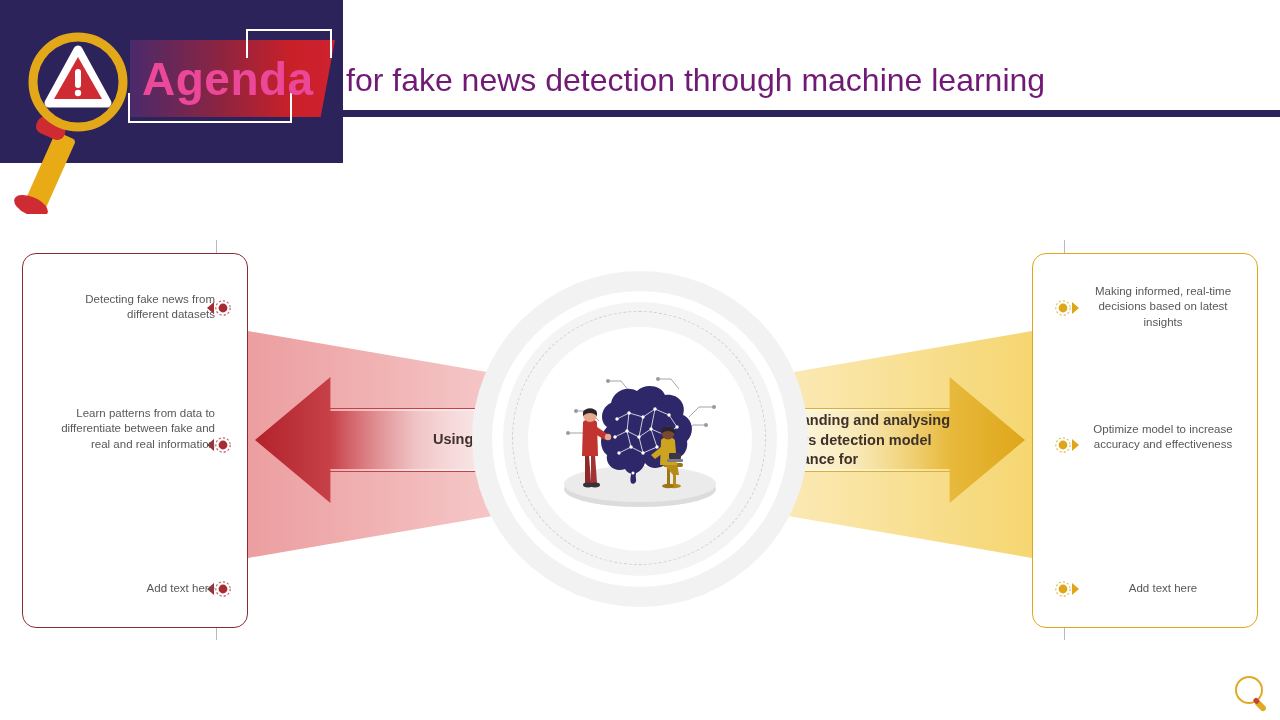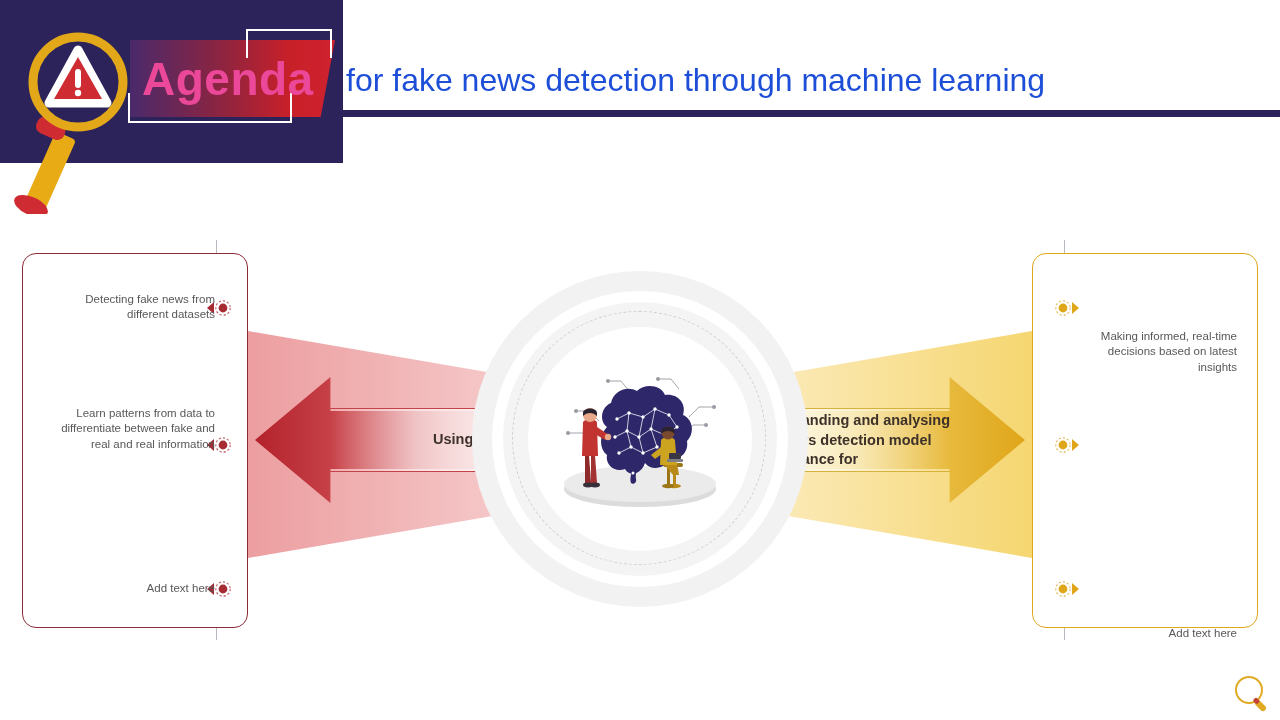--- a/index.html
+++ b/index.html
@@ -35,40 +35,40 @@
   .bracket-top{
     position:absolute;left:246px;top:29px;width:82px;height:27px;
     border:2px solid #ffffff;border-bottom:none;
   }
   .bracket-bottom{
     position:absolute;left:128px;top:93px;width:160px;height:28px;
     border:2px solid #ffffff;border-top:none;
   }
   .page-title{
     position:absolute;left:346px;top:55px;width:920px;height:50px;
-    font-size:32px;color:#1d4ed8;line-height:50px;white-space:nowrap;
+    font-size:32px;color:#701a75;line-height:50px;white-space:nowrap;
   }
 
   
   .mag-logo{position:absolute;left:10px;top:24px;width:120px;height:190px;}
 
   
   .panel{
     position:absolute;top:253px;width:226px;height:375px;
     border-radius:14px;background:#ffffff;box-sizing:border-box;
   }
   .panel-left{left:22px;border:1.4px solid #8c2b38;}
   .panel-right{left:1032px;border:1.4px solid #dfa61c;}
   .tl-line{position:absolute;top:240px;width:1px;height:400px;background:#b9b9c2;}
   .tl-left{left:216px;}
   .tl-right{left:1064px;}
 
   .item{position:absolute;font-size:11.5px;color:#58585b;line-height:15.3px;}
   .item-left{right:0;text-align:right;width:160px;}
-  .item-right{left:0;text-align:right;width:148px;margin-top:45px;}
+  .item-right{left:0;text-align:center;width:148px;}
 
   .marker{position:absolute;width:30px;height:20px;}
 
   
   .center-wrap{position:absolute;left:455px;top:253px;width:370px;height:375px;}
   .ring-outer{
     position:absolute;left:17px;top:18px;width:336px;height:336px;border-radius:50%;
     background:#f2f2f2;
   }
   .ring-white{
@@ -305,20 +305,21 @@
     </div>
     <div class="item item-right" style="top:30px;left:56px;">Making informed,  real-time decisions based on latest insights</div>
 
     <div class="marker" style="left:20px;top:181px;">
       <svg viewBox="0 0 30 20" width="30" height="20">
         <circle cx="10" cy="10" r="7.2" fill="none" stroke="#e3c163" stroke-width="1.2" stroke-dasharray="2.2 2"></circle>
         <circle cx="10" cy="10" r="4.4" fill="#dfa619"></circle>
         <path d="M19 4 L26 10 L19 16 Z" fill="#dfa619"></path>
       </svg>
     </div>
+    <div class="item item-right" style="top:168px;left:56px;">Optimize model to increase accuracy and effectiveness</div>
 
     <div class="marker" style="left:20px;top:325px;">
       <svg viewBox="0 0 30 20" width="30" height="20">
         <circle cx="10" cy="10" r="7.2" fill="none" stroke="#e3c163" stroke-width="1.2" stroke-dasharray="2.2 2"></circle>
         <circle cx="10" cy="10" r="4.4" fill="#dfa619"></circle>
         <path d="M19 4 L26 10 L19 16 Z" fill="#dfa619"></path>
       </svg>
     </div>
     <div class="item item-right" style="top:327px;left:56px;">Add text here</div>
   </div>

